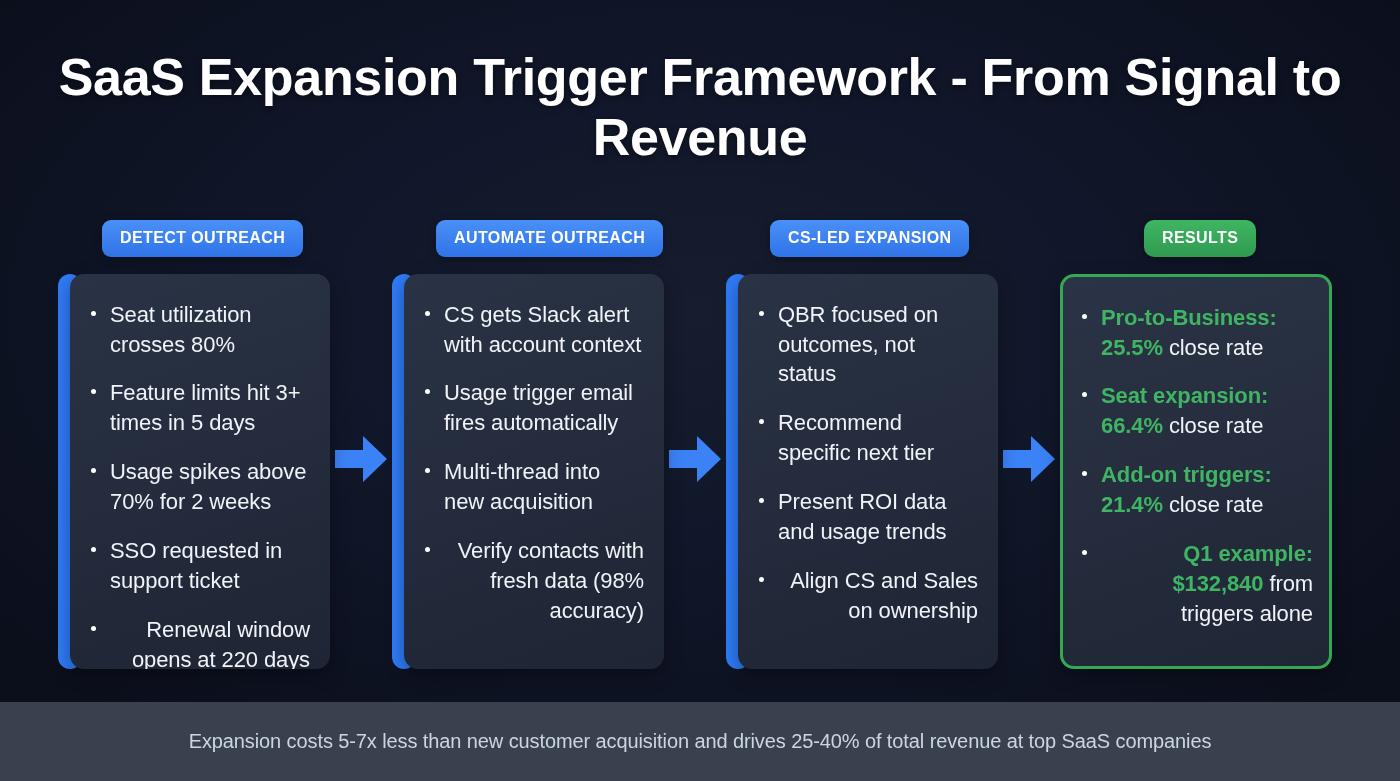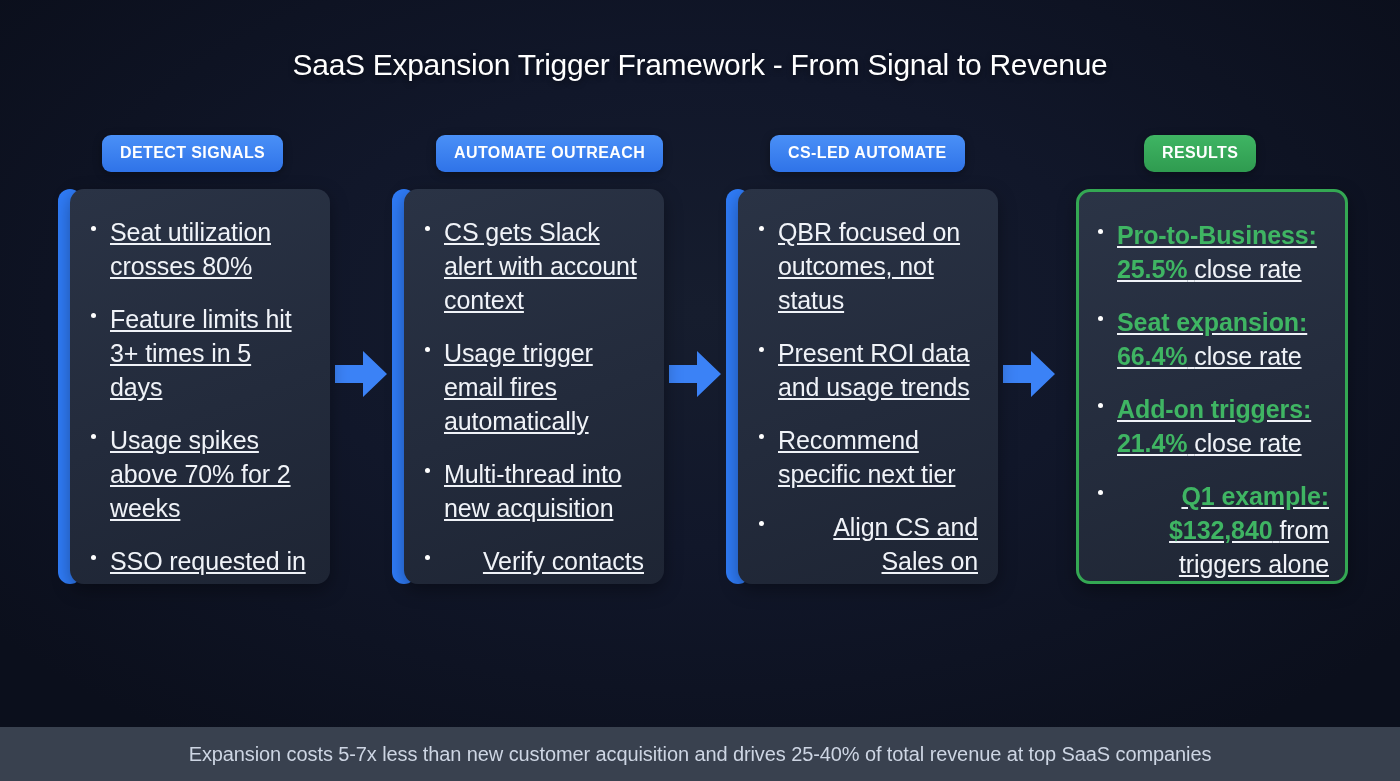--- a/index.html
+++ b/index.html
@@ -31,22 +31,22 @@
     z-index: 1;
     width: 1400px;
     height: 781px;
     display: flex;
     flex-direction: column;
   }
 
   
   .title {
     text-align: center;
-    font-size: 30px;
-    font-weight: normal;
+    font-size: 52px;
+    font-weight: bold;
     letter-spacing: -0.3px;
     color: #ffffff;
     margin-top: 48px;
     line-height: 1.15;
     text-shadow: 0 2px 6px rgba(0,0,0,.45);
   }
 
   
   .flow {
     position: relative;
@@ -112,41 +112,40 @@
     background: linear-gradient(160deg, #2a3345 0%, #232b3c 55%, #1e2534 100%);
     box-shadow: 0 6px 18px rgba(0,0,0,.35);
     z-index: 1;
     padding: 26px 20px 20px 16px;
     overflow: hidden;
   }
 
   
   .card-wrap.results { width: 272px; }
   .card.result-card {
-    left: 16px;
+    left: 0;
     width: 272px;
     border: 3px solid #34a853;
     background: linear-gradient(160deg, #2b3446 0%, #242c3d 55%, #1f2634 100%);
     padding: 26px 16px 20px 14px;
   }
 
   ul.bullets {
     list-style: none;
     margin: 0;
     padding: 0;
   }
   ul.bullets li {
     position: relative;
     padding-left: 24px;
     margin-bottom: 19px;
-    font-size: 25px;
+    font-size: 22px;
     line-height: 1.36;
     color: #f0f3f8;
     letter-spacing: -0.1px;
-    text-decoration: underline;
   }
   ul.bullets li::before {
     content: "";
     position: absolute;
     left: 5px;
     top: 11px;
     width: 5px;
     height: 5px;
     border-radius: 50%;
     background: #ffffff;
@@ -163,21 +162,21 @@
     align-items: center;
     justify-content: center;
     align-self: flex-start;
     margin-top: 216px;
   }
   .arrow svg { display: block; }
 
   
   .footer-spacer { flex: 1 1 auto; }
   .footer {
-    height: 54px;
+    height: 79px;
     background: #39414f;
     display: flex;
     align-items: center;
     justify-content: center;
   }
   .footer-text {
     font-size: 20px;
     color: #cdd5e3;
     letter-spacing: -0.1px;
   }
@@ -187,21 +186,21 @@
 
 <div class="bg-layer"></div>
 
 <div class="page">
 
   <h1 class="title">SaaS Expansion Trigger Framework - From Signal to Revenue</h1>
 
   <div class="flow">
 
     <div class="col">
-      <div class="badge">DETECT SIGNALS</div>
+      <div class="badge">DETECT OUTREACH</div>
       <div class="card-wrap">
         <div class="accent"></div>
         <div class="card">
           <ul class="bullets">
             <li>Seat utilization crosses 80%</li>
             <li>Feature limits hit 3+ times in 5 days</li>
             <li>Usage spikes above 70% for 2 weeks</li>
             <li>SSO requested in support ticket</li>
             <li>Renewal window opens at 220 days</li>
           </ul>
@@ -230,28 +229,28 @@
       </div>
     </div>
 
     <div class="arrow">
       <svg width="52" height="46" viewBox="0 0 52 46" aria-hidden="true">
         <polygon points="0,14 28,14 28,0 52,23 28,46 28,32 0,32" fill="#3b82f6"></polygon>
       </svg>
     </div>
 
     <div class="col">
-      <div class="badge">CS-LED AUTOMATE</div>
+      <div class="badge">CS-LED EXPANSION</div>
       <div class="card-wrap">
         <div class="accent"></div>
         <div class="card">
           <ul class="bullets">
             <li>QBR focused on outcomes, not status</li>
+            <li>Recommend specific next tier</li>
             <li>Present ROI data and usage trends</li>
-            <li>Recommend specific next tier</li>
             <li>Align CS and Sales on ownership</li>
           </ul>
         </div>
       </div>
     </div>
 
     <div class="arrow">
       <svg width="52" height="46" viewBox="0 0 52 46" aria-hidden="true">
         <polygon points="0,14 28,14 28,0 52,23 28,46 28,32 0,32" fill="#3b82f6"></polygon>
       </svg>

